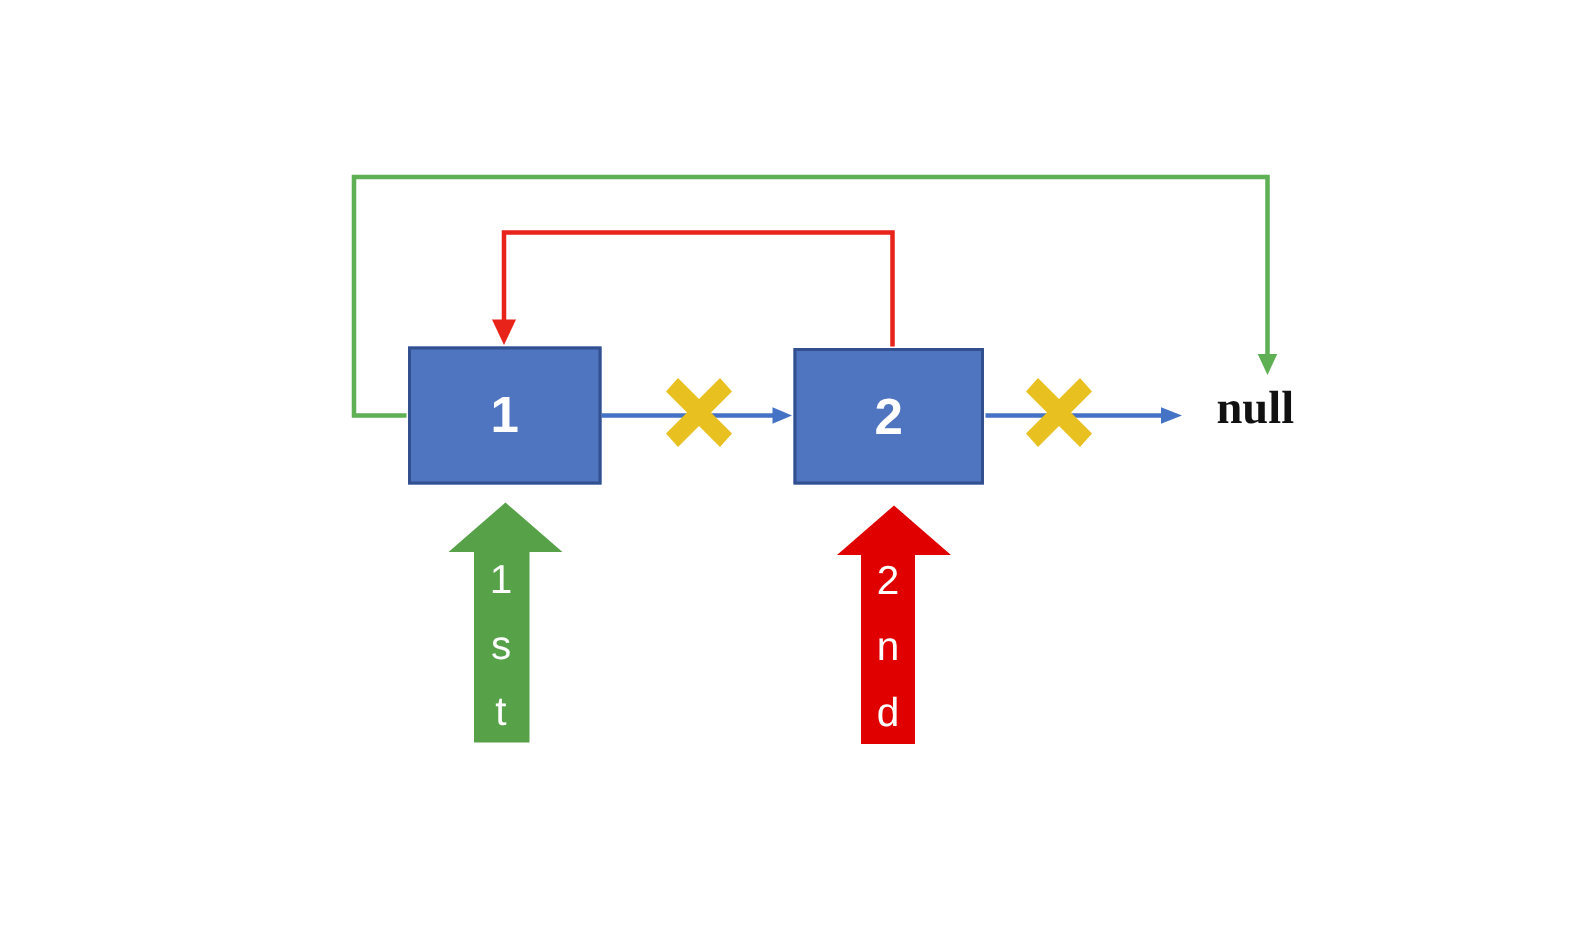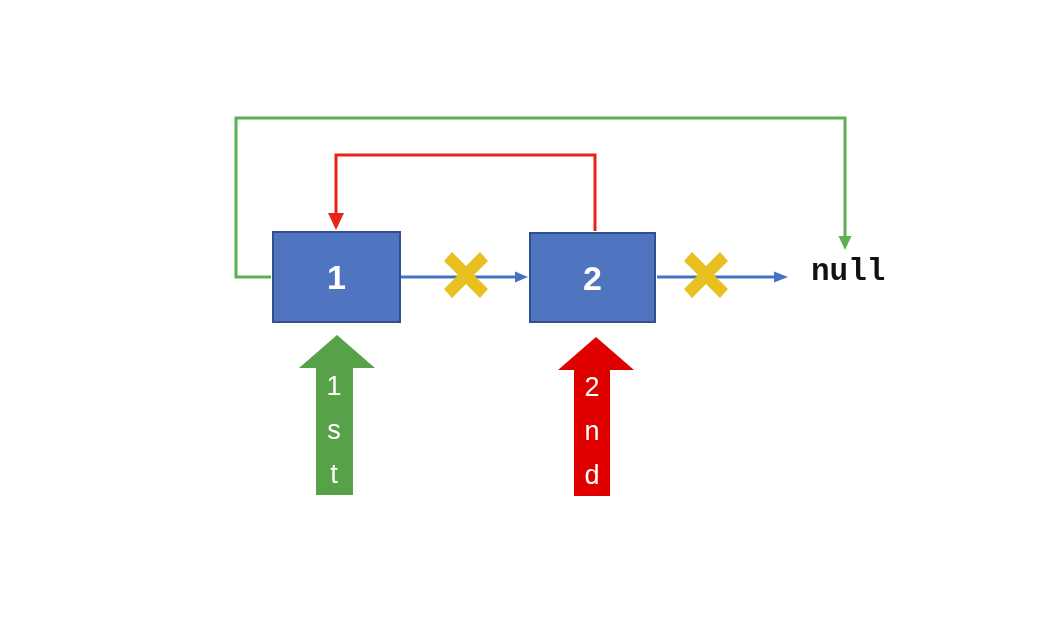--- a/index.html
+++ b/index.html
@@ -50,21 +50,21 @@
   #node-2 {
     left: 529px;
     top: 232px;
     width: 127px;
     height: 91px;
   }
   #null-label {
     position: absolute;
     left: 811px;
     top: 256px;
-    font-family: Liberation Mono, monospace;
+    font-family: Liberation Serif, serif;
     font-size: 31px;
     font-weight: bold;
     color: #111111;
     line-height: 1;
     letter-spacing: 0px;
     user-select: none;
   }
   .block-arrow-text {
     position: absolute;
     width: 40px;

